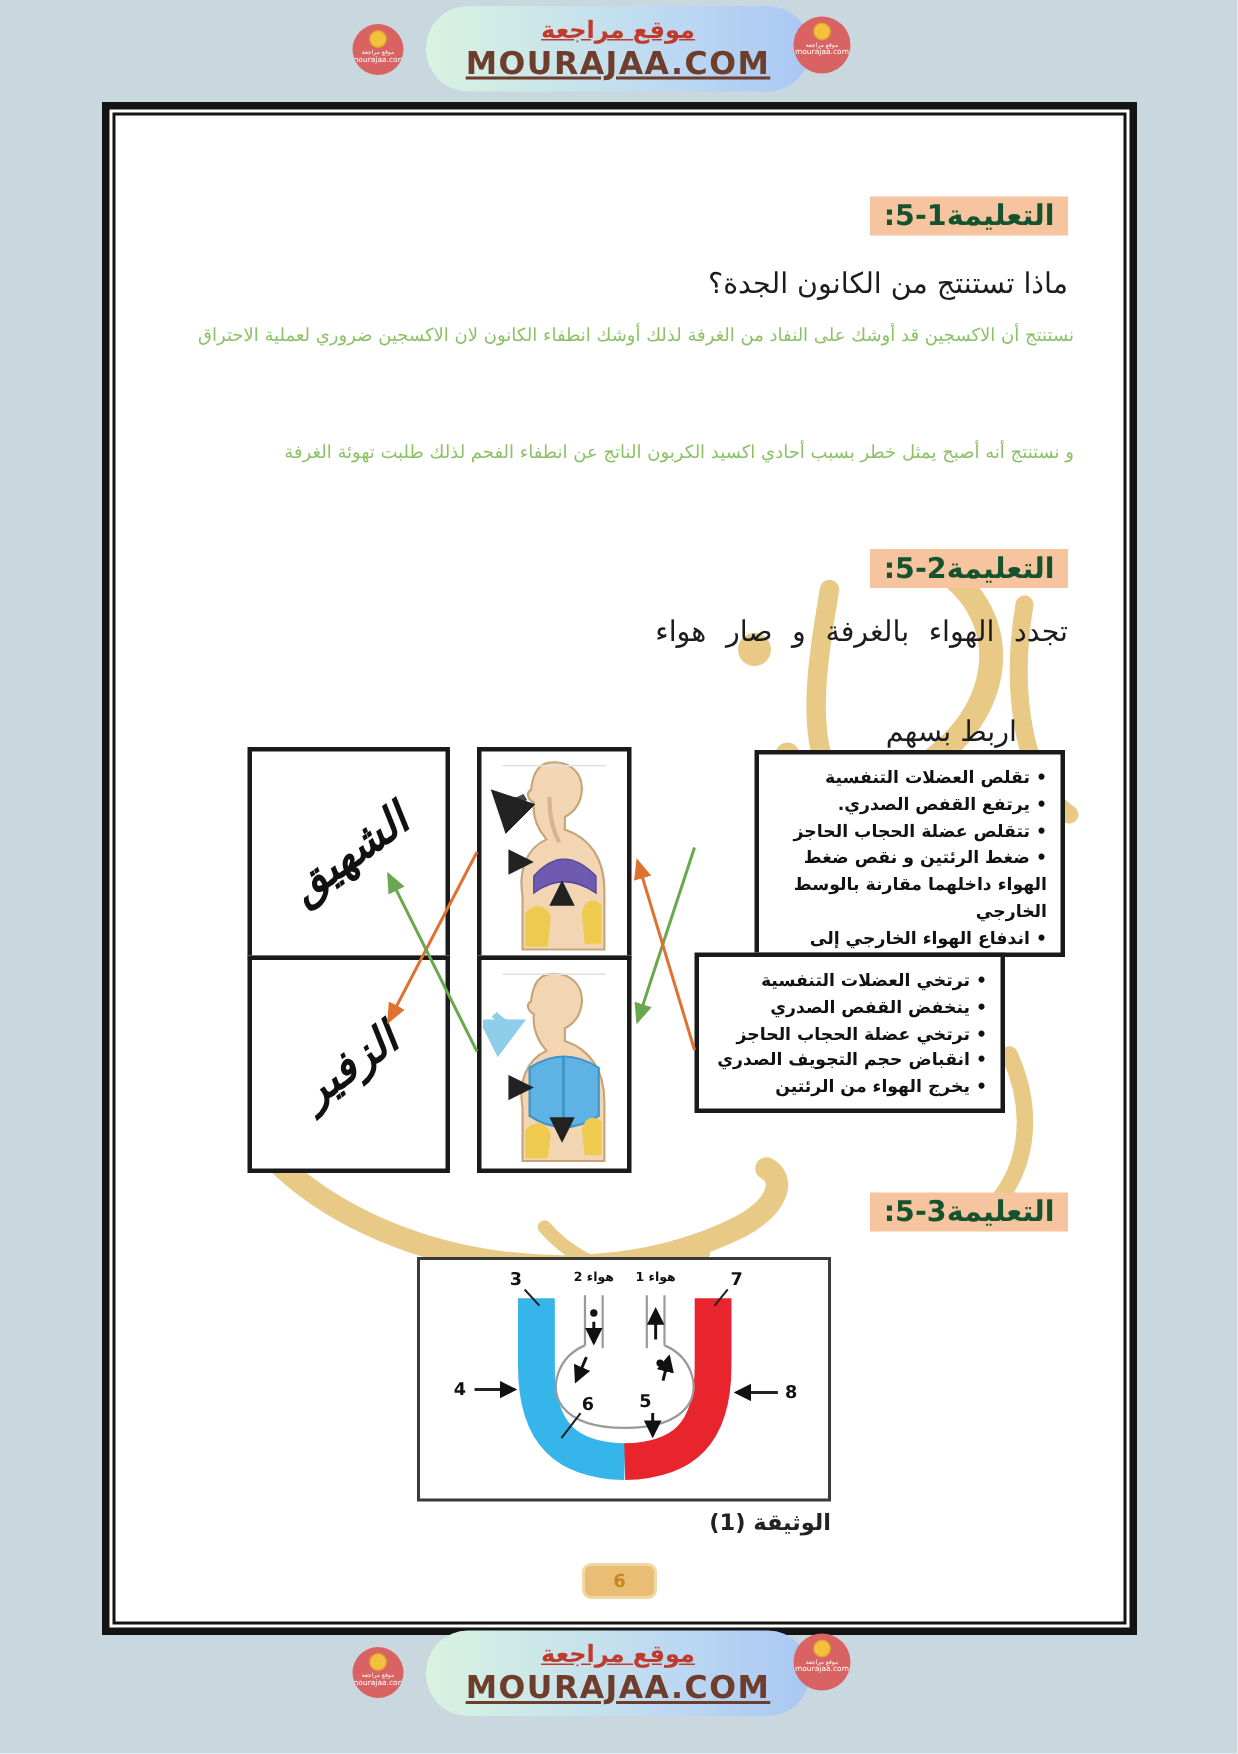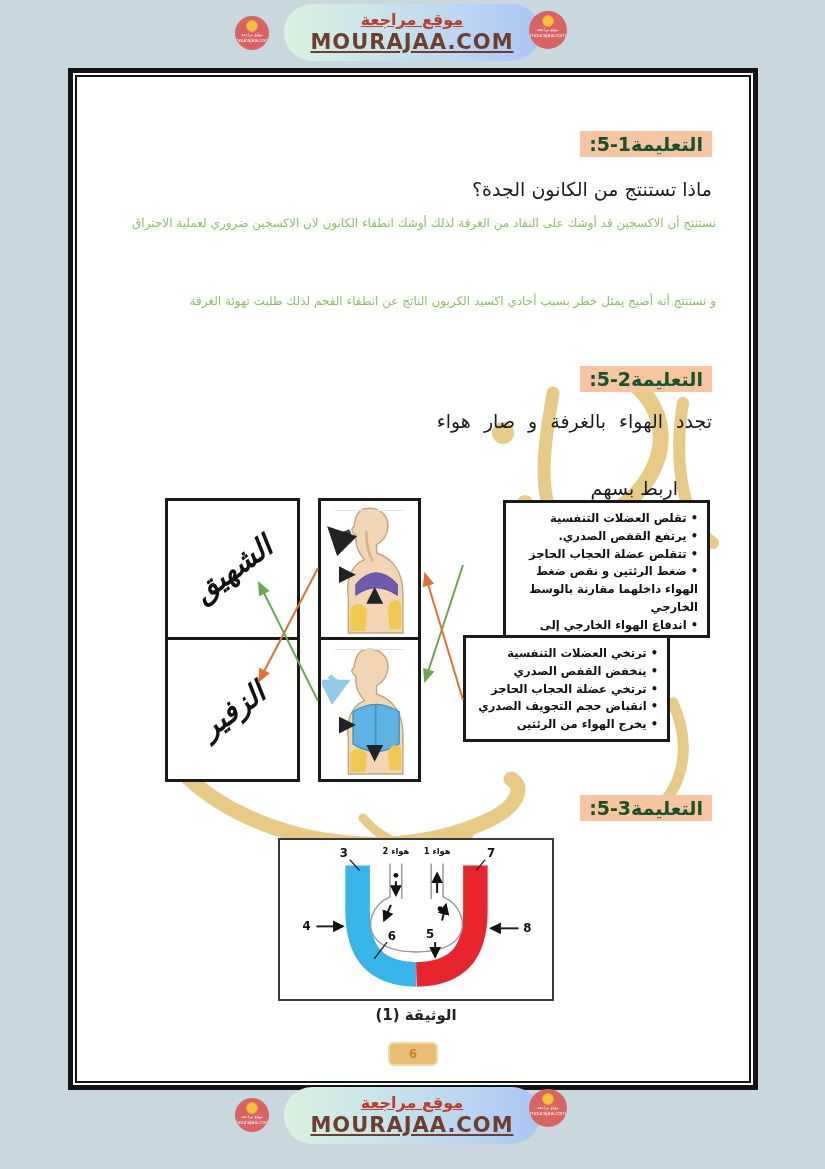--- a/index.html
+++ b/index.html
@@ -41,21 +41,21 @@
   .steps{position:absolute;box-sizing:border-box;padding:7px 9px;direction:rtl;text-align:right;
          font-size:11.5px;font-weight:bold;color:#111;line-height:1.55;}
   .step{display:block;}
   .faintline{position:absolute;top:9px;left:14%;width:72%;height:1px;background:#e2e2e2;}
 
   .arrows{position:absolute;left:0;top:0;z-index:3;pointer-events:none;}
 
   
   .figbox{position:absolute;left:205px;top:765px;width:276px;height:163px;border:2px solid #3a3a3a;
           box-sizing:border-box;background:#fff;}
-  .figcaption{position:absolute;left:205px;top:933px;width:276px;text-align:center;
+  .figcaption{position:absolute;left:205px;top:933px;width:276px;
               font-size:15px;font-weight:bold;color:#222;direction:rtl;}
 
   .badge{position:absolute;left:315px;top:969px;width:50px;height:24px;background:#eabd75;
          border:2px solid #f0d7a4;border-radius:6px;box-sizing:border-box;
          display:flex;align-items:center;justify-content:center;
          font-size:12px;font-weight:bold;color:#c9861f;}
 </style>
 </head>
 <body>
 

